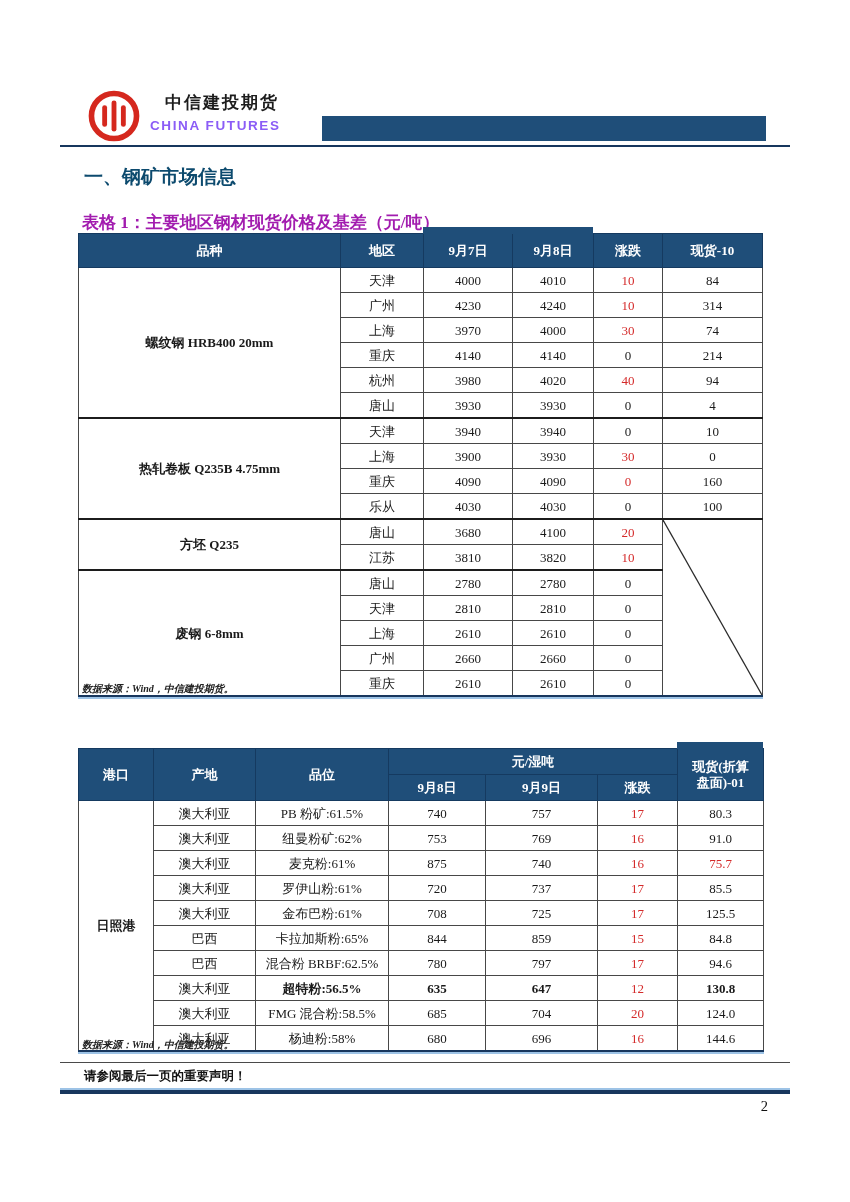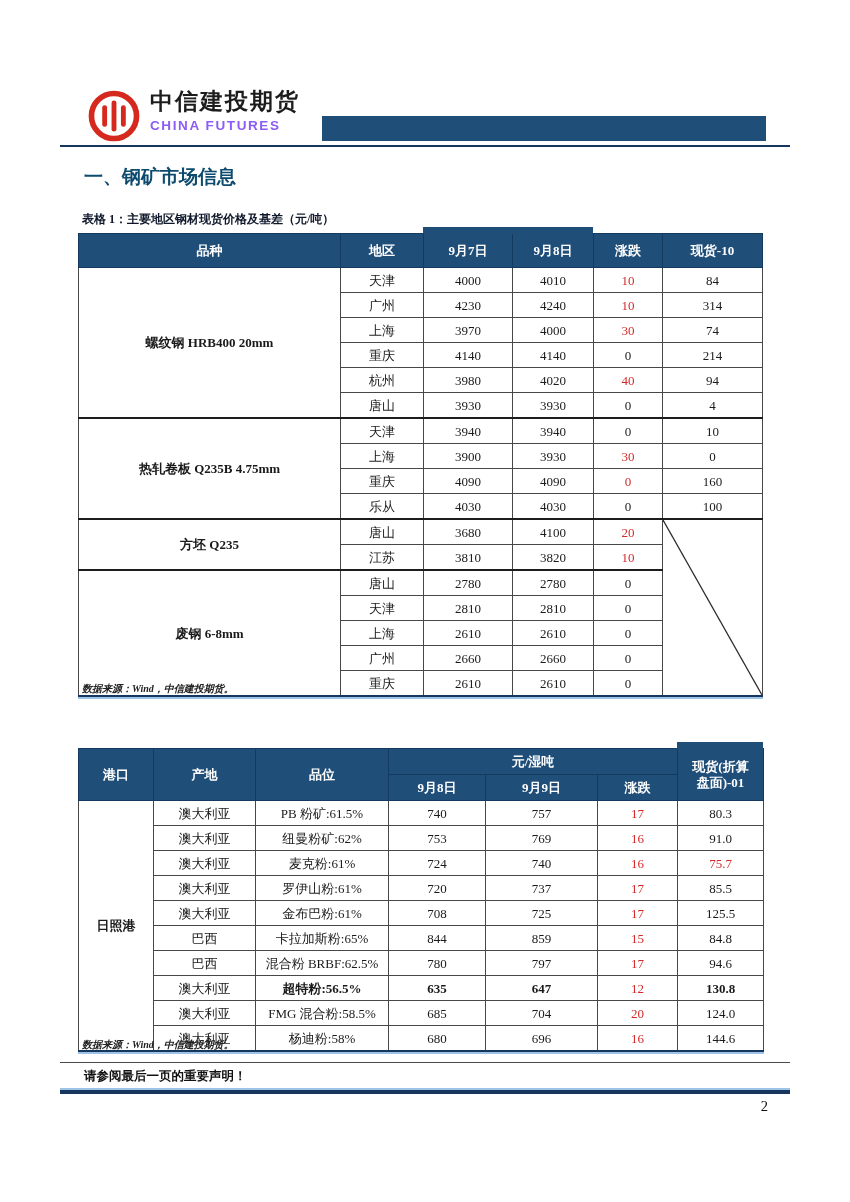--- a/index.html
+++ b/index.html
@@ -2,32 +2,32 @@
 <html><head>
 <meta charset="utf-8">
 <style>
   html,body{margin:0;padding:0;background:#ffffff;}
   .page{position:relative;width:850px;height:1202px;background:#ffffff;overflow:hidden;
         font-family:"Liberation Serif","DejaVu Serif",serif;color:#1a1a1a;}
 
   
   .logo-wrap{position:absolute;left:88px;top:90px;display:flex;align-items:flex-start;}
   .logo-text{margin-left:10px;}
-  .logo-cn{font-family:Liberation Mono, monospace;font-weight:bold;
-           font-size:23px;letter-spacing:2px;color:#1c1c1c;line-height:26px;}
+  .logo-cn{font-family:Liberation Sans, sans-serif;font-weight:bold;
+           font-size:17px;letter-spacing:2px;color:#1c1c1c;line-height:26px;margin-left:15px;}
   .logo-en{font-family:"Liberation Sans","DejaVu Sans",sans-serif;font-weight:bold;
            font-size:13.5px;letter-spacing:1.6px;color:#8b5cf6;line-height:16px;margin-top:2px;}
   .header-bar{position:absolute;left:322px;top:116px;width:444px;height:25px;background:#1F4E79;}
   .header-rule{position:absolute;left:60px;top:145px;width:730px;height:2.4px;background:#17365D;}
 
   .section-title{position:absolute;left:84px;top:164px;
                  font-family:"Liberation Sans","DejaVu Sans",sans-serif;
                  font-weight:bold;font-size:19px;color:#0c4a6e;}
 
-  .tbl-caption{position:absolute;font-weight:bold;font-size:12px;color:#0f172a;}
+  .tbl-caption{position:absolute;font-weight:bold;font-size:17px;color:#a21caf;}
   .cap1{left:82px;top:211px;}
   .cap2{left:82px;top:726px;}
 
   .source-note{position:absolute;font-weight:bold;font-style:italic;font-size:10px;color:#222;}
   .src1{left:82px;top:682px;}
   .src2{left:82px;top:1038px;}
 
   
   .tbl-wrap{position:absolute;}
   .t1{left:78px;top:233px;width:684px;}
@@ -281,21 +281,21 @@
           <td>澳大利亚</td>
           <td>纽曼粉矿:62%</td>
           <td>753</td>
           <td>769</td>
           <td class="red">16</td>
           <td>91.0</td>
         </tr>
         <tr>
           <td>澳大利亚</td>
           <td>麦克粉:61%</td>
-          <td>724</td>
+          <td>875</td>
           <td>740</td>
           <td class="red">16</td>
           <td class="red">75.7</td>
         </tr>
         <tr>
           <td>澳大利亚</td>
           <td>罗伊山粉:61%</td>
           <td>720</td>
           <td>737</td>
           <td class="red">17</td>

